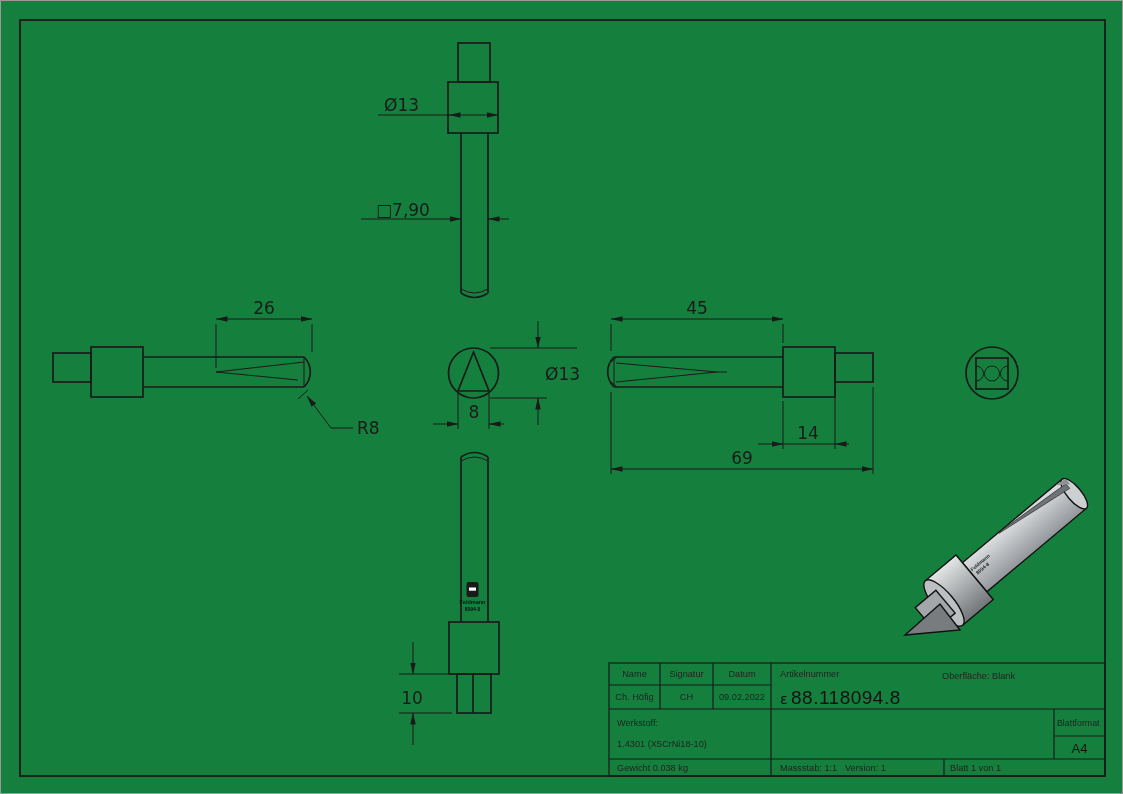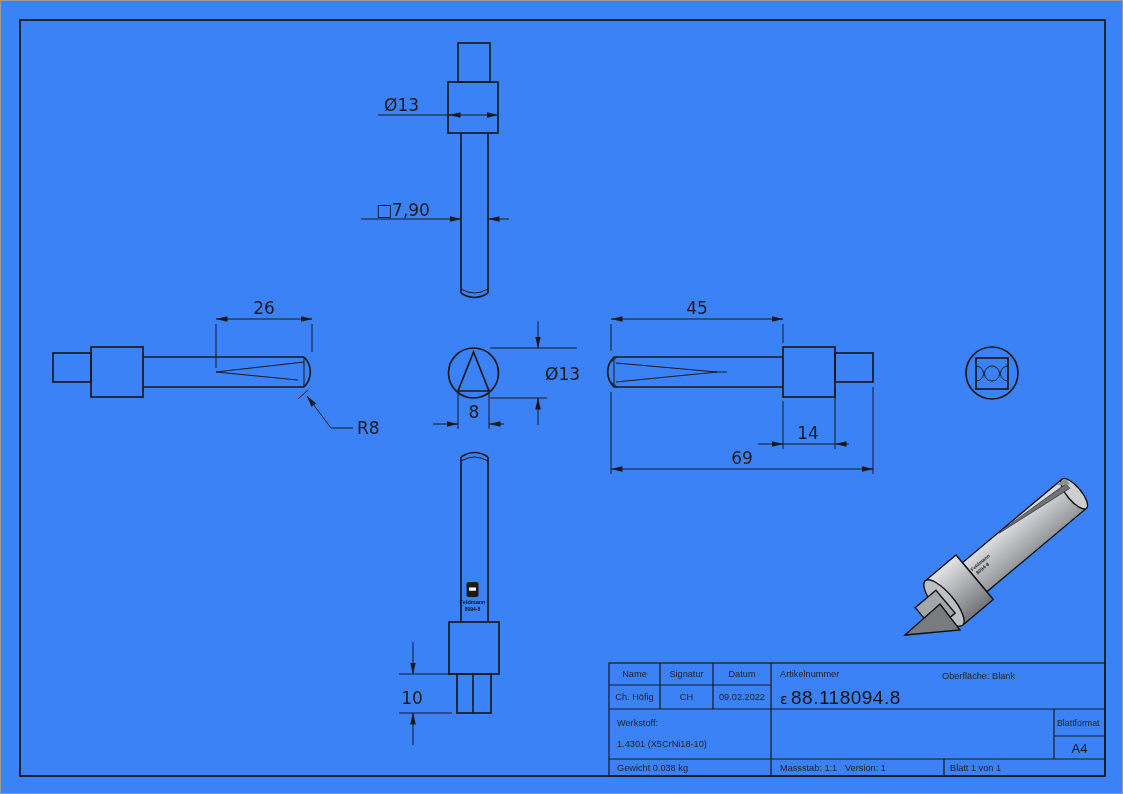--- a/index.html
+++ b/index.html
@@ -1,17 +1,17 @@
 <!DOCTYPE html>
 <html><head>
 <meta charset="utf-8">
 <style>
   html,body{margin:0;padding:0;background:#e8e8e8;}
   #page{
-    position:relative;width:1123px;height:794px;background:#3b82f6;
+    position:relative;width:1123px;height:794px;background:#15803d;
     border:1px solid #9a9a9a;box-sizing:border-box;overflow:hidden;
     font-family:"Liberation Sans", sans-serif;
   }
   svg{position:absolute;left:0;top:0;}
   .edge{stroke:#1a1a1a;stroke-width:1.7;fill:none;}
   .thin{stroke:#1a1a1a;stroke-width:1;fill:none;}
   .tb{stroke:#1a1a1a;stroke-width:1.2;fill:none;}
   text{fill:#1a1a1a;}
   .dim{font-family:"DejaVu Sans", sans-serif;font-size:17px;}
   .tbl{font-family:"Liberation Sans", sans-serif;font-size:9.2px;fill:#222;}

